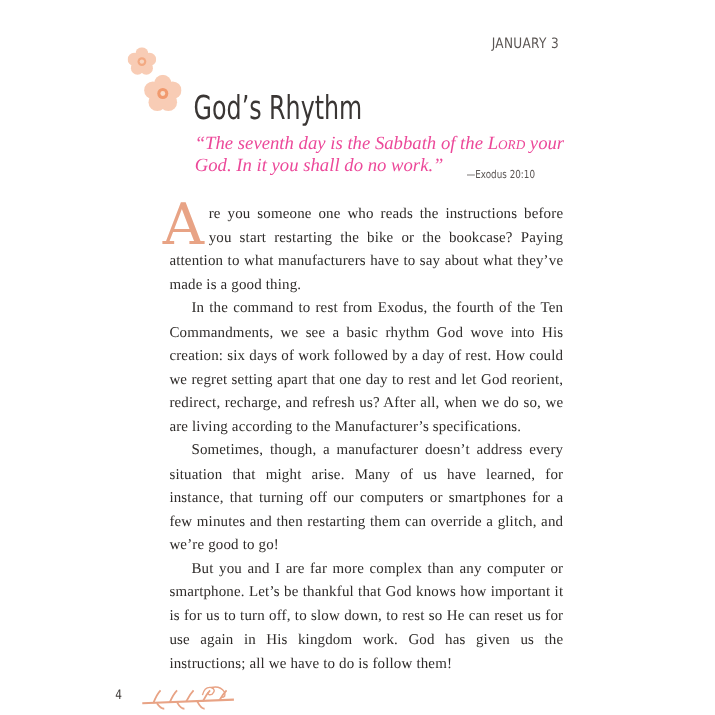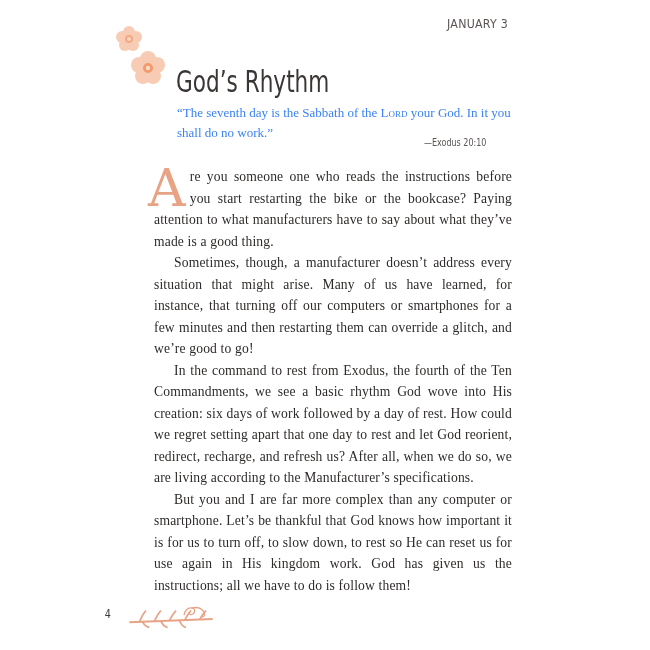--- a/index.html
+++ b/index.html
@@ -1,33 +1,33 @@
 <!DOCTYPE html>
 <html><head>
   <meta charset="utf-8">
   <style>
     html, body { margin: 0; padding: 0; }
     body {
       width: 650px; height: 650px; background: #ffffff; position: relative; overflow: hidden;
       font-family: "Liberation Serif", "DejaVu Serif", serif; color: #2e2b29;
     }
-    .page { position: absolute; left: 0; top: 0; width: 650px; height: 497px; }
+    .page { position: absolute; left: 0; top: 17px; width: 650px; height: 497px; }
     .date-header {
       position: absolute; left: 447px; top: 16px; font-family: "DejaVu Sans", sans-serif;
       font-size: 13px; letter-spacing: 0.3px; color: #5a5553; transform: scaleX(0.85); transform-origin: left;
     }
     .flower { position: absolute; }
     .title {
       position: absolute; left: 176px; top: 44px; font-family: "DejaVu Sans", sans-serif;
       font-size: 30px; color: #3a3634; transform: scaleX(0.72); transform-origin: left; white-space: nowrap;
       font-weight: normal;
     }
     .verse {
-      position: absolute; left: 177px; top: 103px; width: 340px; font-size: 13px;
-      line-height: 20px; color: #3b82f6;
+      position: absolute; left: 177px; top: 103px; width: 340px; font-style: italic; font-size: 17px;
+      line-height: 20px; color: #ec4899;
     }
     .verse .sc { font-variant: small-caps; }
     .ref {
       position: absolute; left: 424px; top: 137px; font-family: "DejaVu Sans", sans-serif; font-size: 10px;
       color: #5a5553; transform: scaleX(0.8); transform-origin: left; white-space: nowrap;
     }
     .body {
       position: absolute; left: 154px; top: 166px; width: 358px; font-size: 13.6px; line-height: 21.5px;
       color: #2e2b29; text-align: justify; letter-spacing: 0.15px;
     }
@@ -81,22 +81,22 @@
   <h1 class="title">God’s Rhythm</h1>
 
   <div class="verse">
     <span>“The seventh day is the Sabbath of the </span><span class="sc">Lord</span><span> your God. In it you shall do no work.”</span>
   </div>
 
   <div class="ref">—Exodus 20:10</div>
 
   <div class="body">
     <p class="first"><span class="dropcap">A</span><span>re you someone one who reads the instructions before you start restarting the bike or the bookcase? Paying attention to what manufacturers have to say about what they’ve made is a good thing.</span></p>
+    <p>In the command to rest from Exodus, the fourth of the Ten Commandments, we see a basic rhythm God wove into His creation: six days of work followed by a day of rest. How could we regret setting apart that one day to rest and let God reorient, redirect, recharge, and refresh us? After all, when we do so, we are living according to the Manufacturer’s specifications.</p>
     <p>Sometimes, though, a manufacturer doesn’t address every situation that might arise. Many of us have learned, for instance, that turning off our computers or smartphones for a few minutes and then restarting them can override a glitch, and we’re good to go!</p>
-    <p>In the command to rest from Exodus, the fourth of the Ten Commandments, we see a basic rhythm God wove into His creation: six days of work followed by a day of rest. How could we regret setting apart that one day to rest and let God reorient, redirect, recharge, and refresh us? After all, when we do so, we are living according to the Manufacturer’s specifications.</p>
     <p>But you and I are far more complex than any computer or smartphone. Let’s be thankful that God knows how important it is for us to turn off, to slow down, to rest so He can reset us for use again in His kingdom work. God has given us the instructions; all we have to do is follow them!</p>
   </div>
 
 
   <svg class="footer" style="left:91px;top:609px;position:absolute" width="52" height="12" viewBox="0 0 52 12">
     <path d="M1 8 L51 6" stroke="#e8a385" stroke-width="1.2" fill="none"></path>
     <g stroke="#e8a385" stroke-width="1" fill="none">
       <path d="M7 8 Q9 3 11 1"></path>
         <path d="M16 7.5 Q18 3 20 1"></path>
         <path d="M25 7 Q27 3 29 1"></path>

